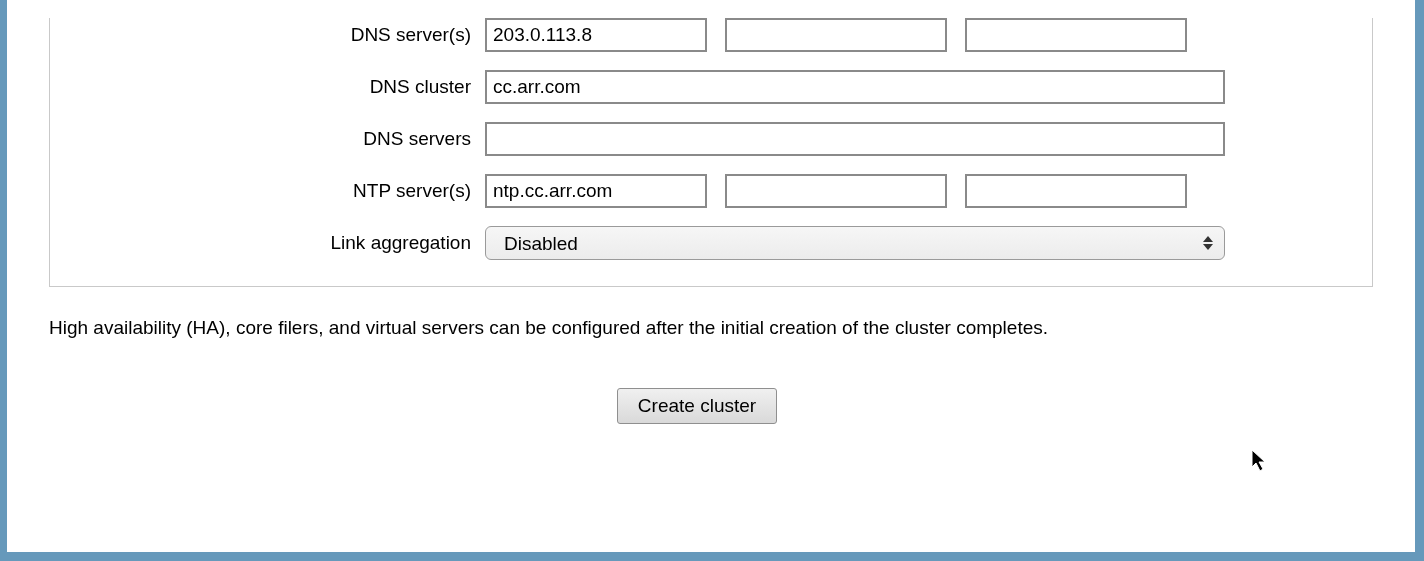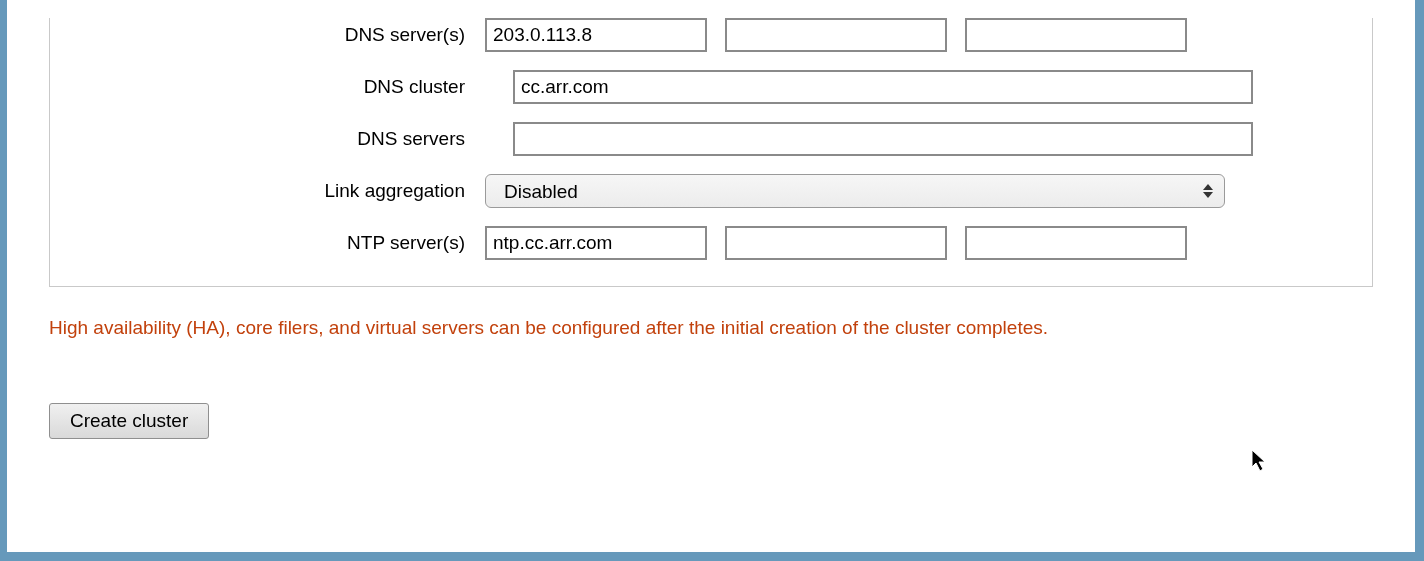--- a/index.html
+++ b/index.html
@@ -28,40 +28,40 @@
       border-top: none;
     }
     .row {
       display: flex;
       align-items: center;
       margin-top: 18px;
     }
     .label {
       width: 415px;
       text-align: right;
-      padding-right: 20px;
+      padding-right: 14px;
       color: #000;
       font-size: 19px;
     }
     .fields {
       display: flex;
       gap: 18px;
       flex: 1;
     }
     .input {
       border: 2px solid #8a8a8a;
       height: 34px;
       padding: 2px 6px;
       font-size: 19px;
       font-family: inherit;
       background: #fff;
       outline: none;
     }
     .input.short { width: 222px; }
-    .input.wide { width: 740px; margin-left: 28px; }
+    .input.wide { width: 740px; }
     .select-wrap {
       position: relative;
       width: 740px;
     }
     .select {
       width: 100%;
       height: 34px;
       border: 1px solid #9a9a9a;
       border-radius: 6px;
       background: linear-gradient(#f6f6f6, #ececec);
@@ -80,26 +80,26 @@
       pointer-events: none;
       display: flex;
       flex-direction: column;
       align-items: center;
       line-height: 0;
     }
     .select-arrows svg { display: block; }
     .note {
       margin: 30px 42px 0 42px;
       font-size: 19px;
-      color: #c2410c;
+      color: #000000;
     }
     .button-row {
       display: flex;
-      justify-content: flex-start;
-      margin: 64px 70px 0 42px;
+      justify-content: center;
+      margin: 49px 70px 0 42px;
     }
     .btn {
       background: linear-gradient(#f0f0f0, #d9d9d9);
       border: 1px solid #8f8f8f;
       border-radius: 3px;
       font-size: 19px;
       font-family: inherit;
       padding: 6px 20px;
       cursor: pointer;
     }
@@ -133,44 +133,44 @@
     </div>
 
     <div class="row">
       <div class="label">DNS servers</div>
       <div class="fields">
         <input class="input wide" value="" style="">
       </div>
     </div>
 
     <div class="row">
+      <div class="label">NTP server(s)</div>
+      <div class="fields">
+        <input class="input short" value="ntp.cc.arr.com" style="">
+        <input class="input short" value="" style="">
+        <input class="input short" value="" style="">
+      </div>
+    </div>
+
+    <div class="row">
       <div class="label">Link aggregation</div>
       <div class="fields">
         <div class="select-wrap">
           <select class="select">
             <option>Disabled</option>
           </select>
           <span class="select-arrows">
             <svg width="10" height="6" viewBox="0 0 10 6">
                 <polygon points="5,0 10,6 0,6" fill="#333"></polygon>
               </svg>
             <svg width="10" height="6" viewBox="0 0 10 6" style="margin-top:2px">
                 <polygon points="0,0 10,0 5,6" fill="#333"></polygon>
               </svg>
           </span>
         </div>
-      </div>
-    </div>
-
-    <div class="row">
-      <div class="label">NTP server(s)</div>
-      <div class="fields">
-        <input class="input short" value="ntp.cc.arr.com" style="">
-        <input class="input short" value="" style="">
-        <input class="input short" value="" style="">
       </div>
     </div>
 
   </div>
 
   <div class="note">High availability (HA), core filers, and virtual servers can be configured after the initial creation of the cluster completes.</div>
 
   <div class="button-row">
     <button class="btn">Create cluster</button>
   </div>

